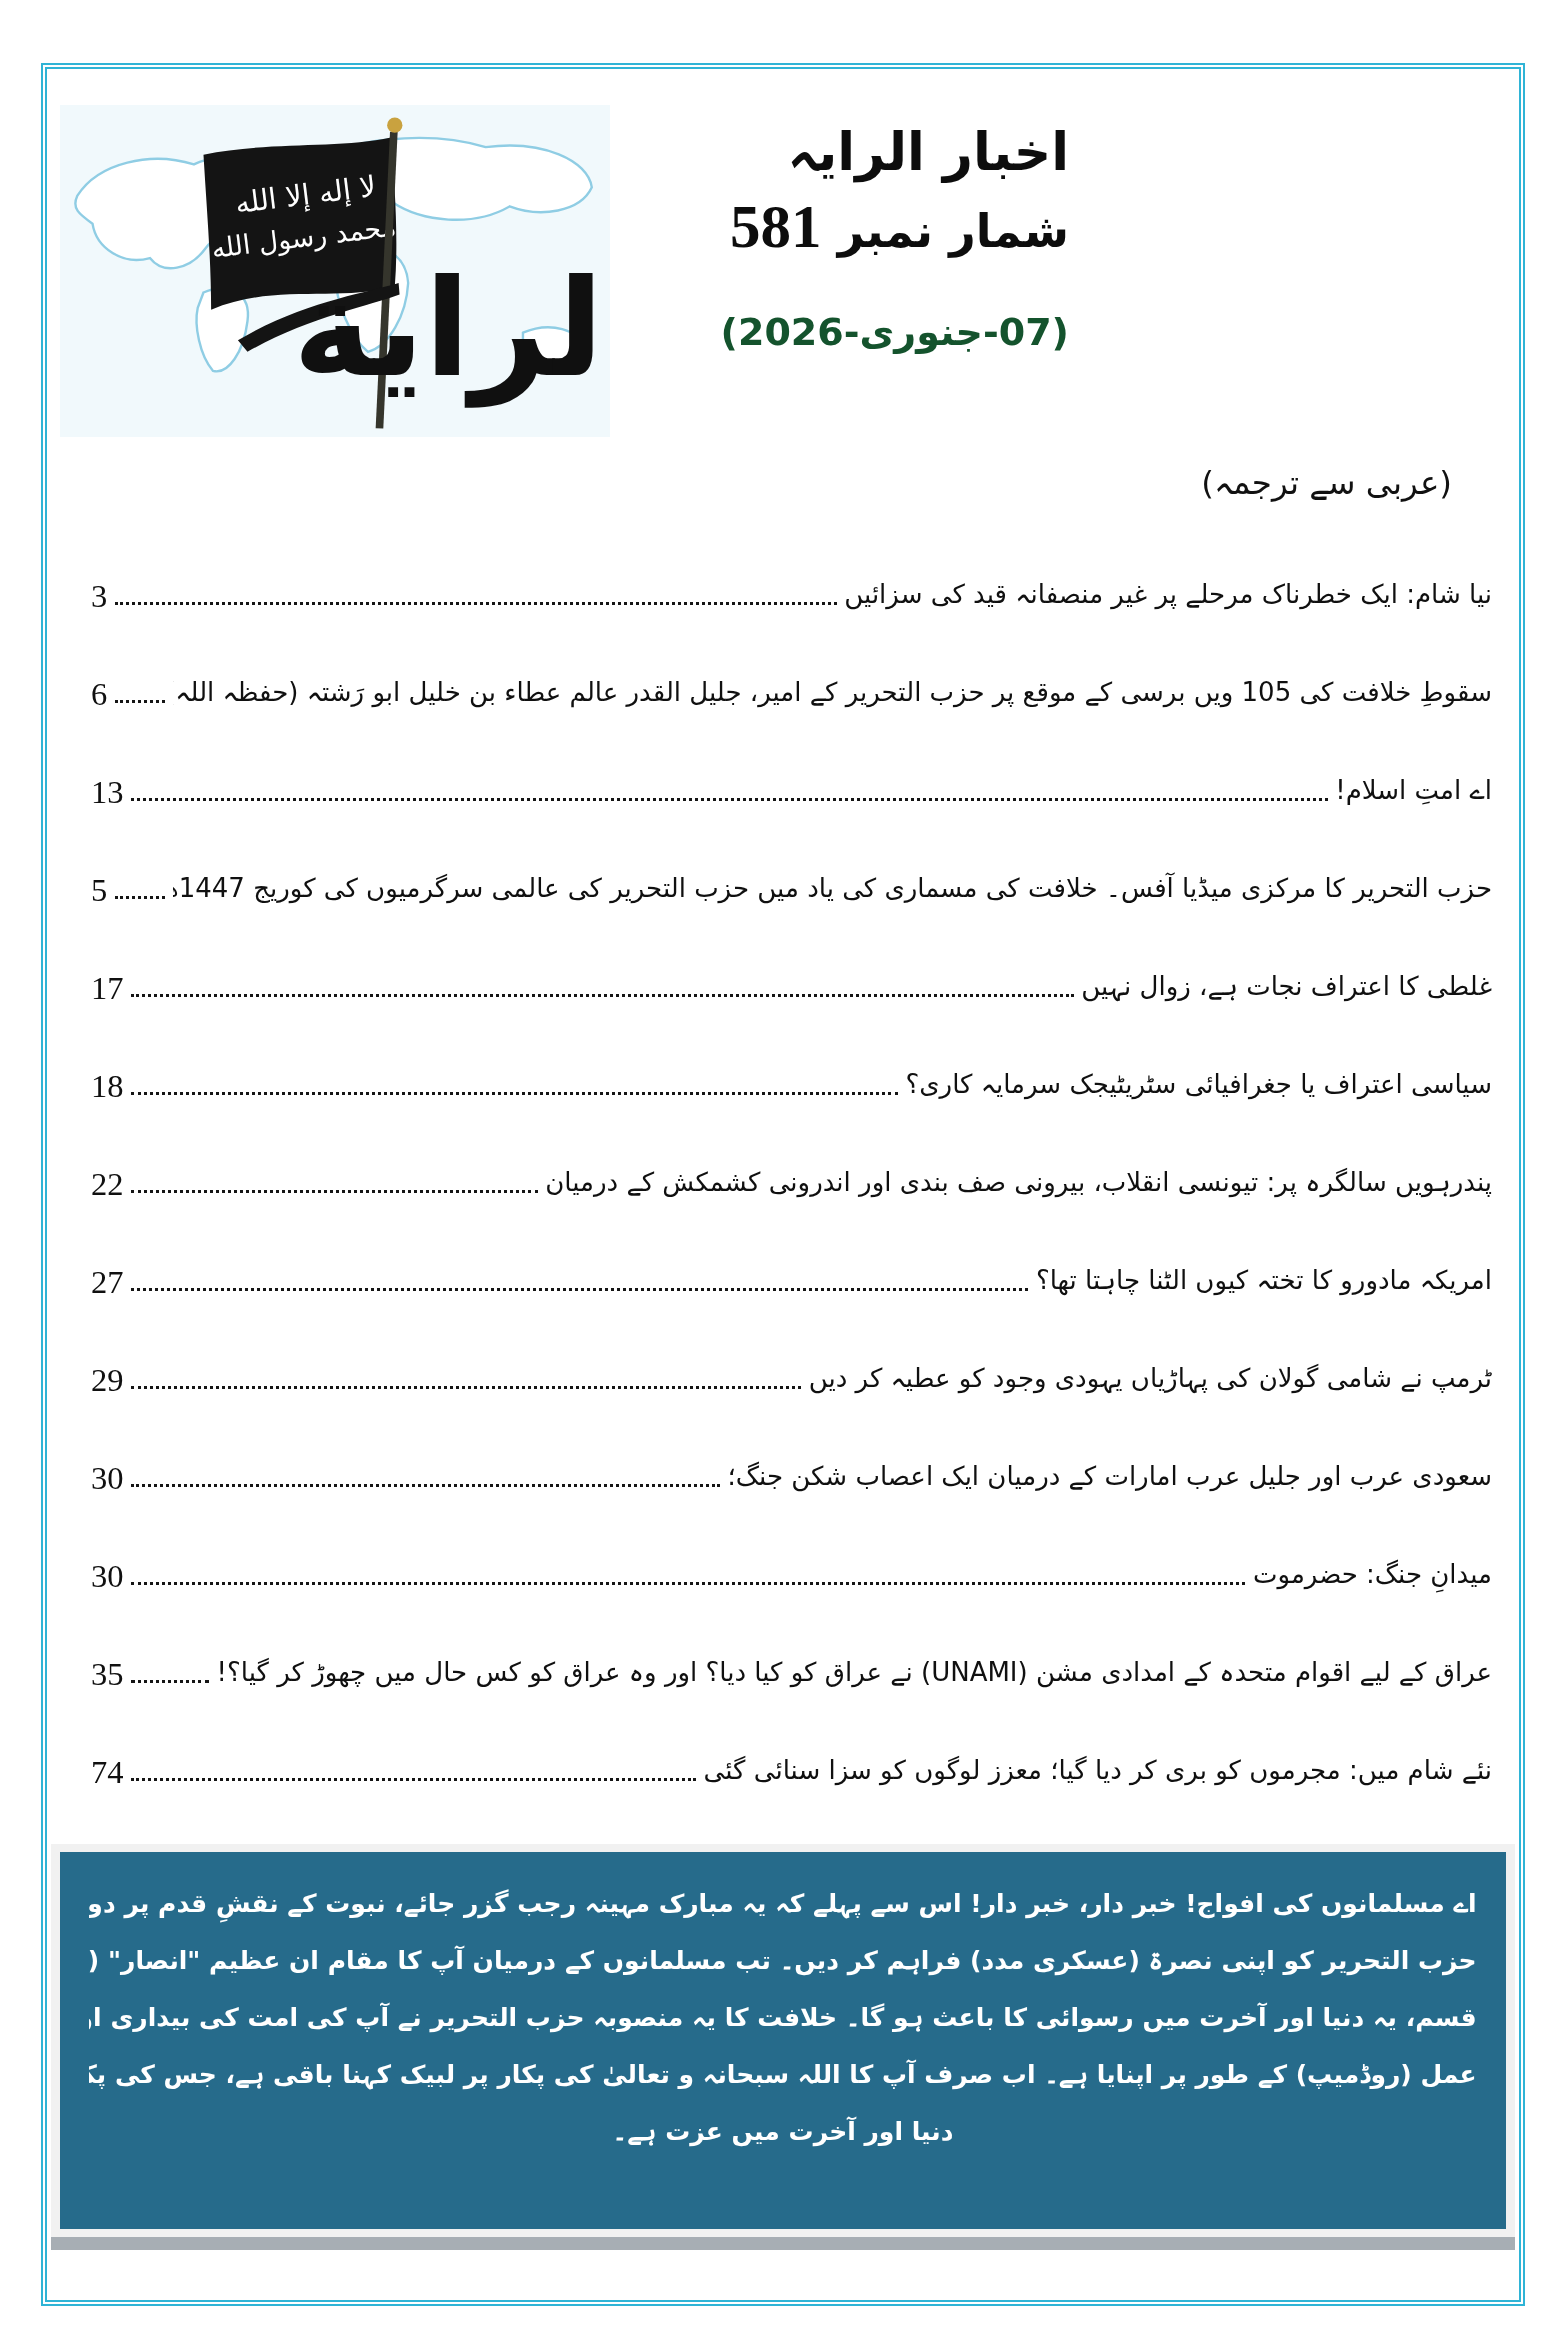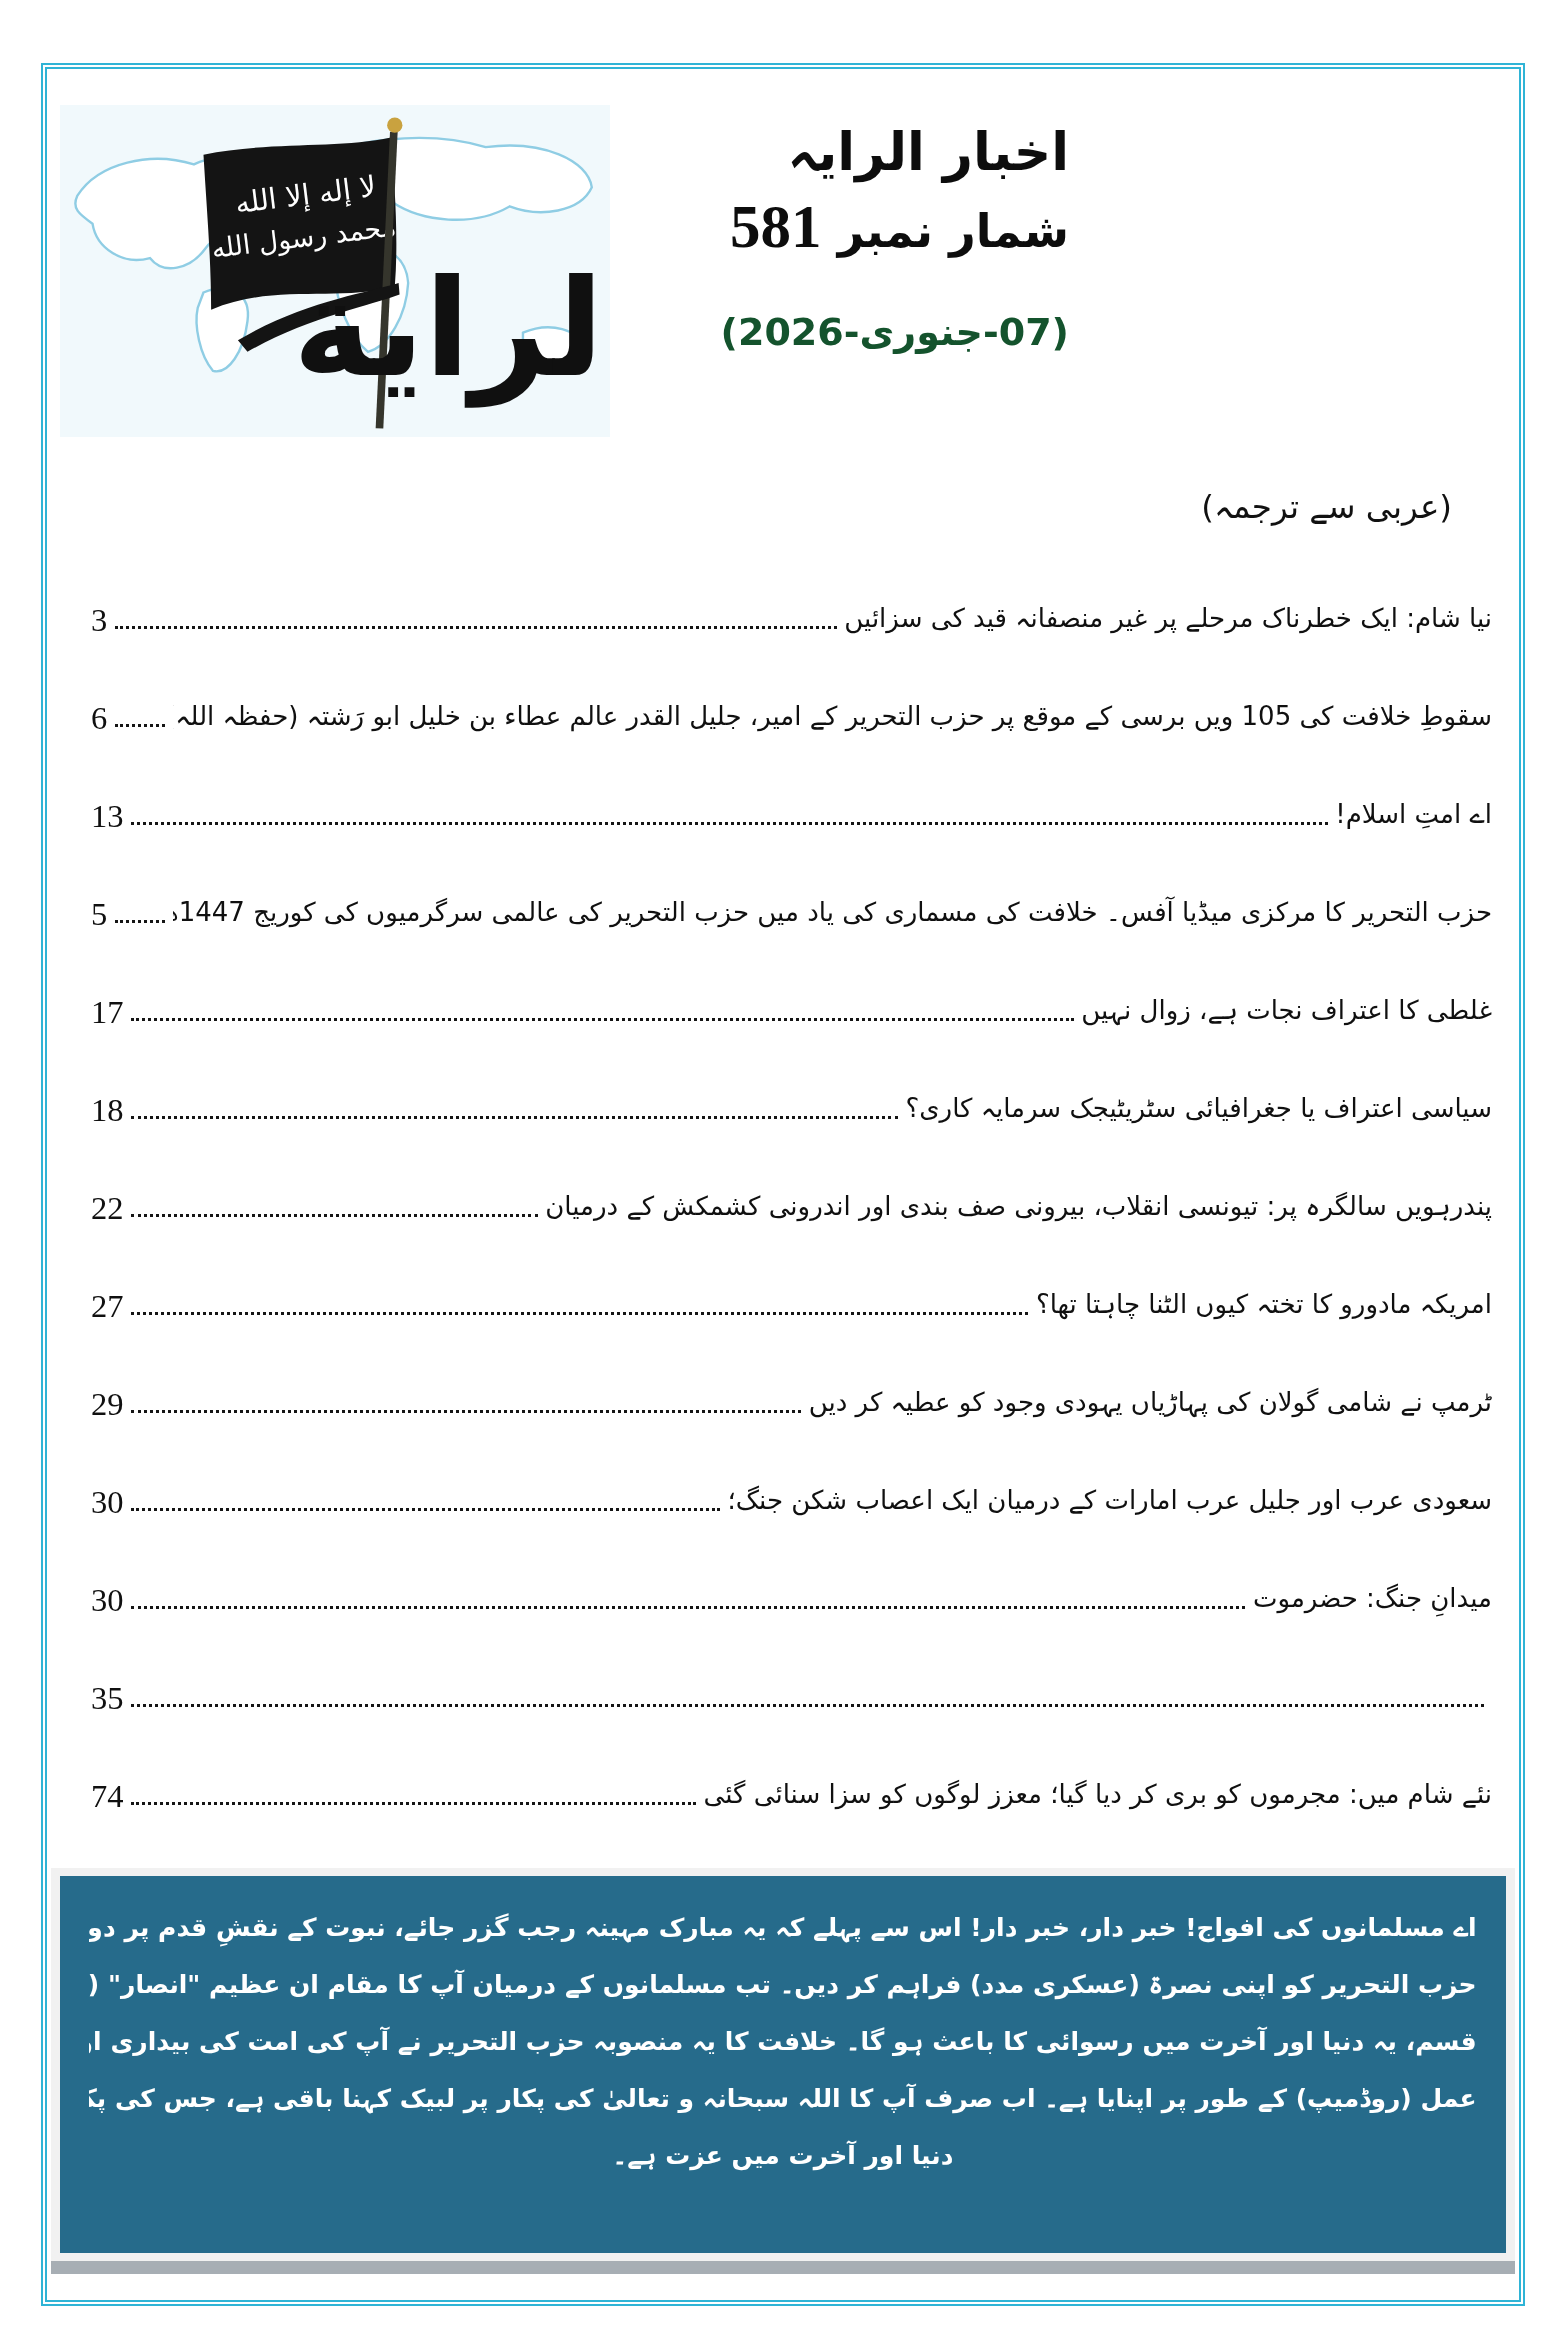--- a/index.html
+++ b/index.html
@@ -16,21 +16,21 @@
     align-items:flex-start;padding:36px 0 0 13.4px;}
   .masthead{width:449px;text-align:right;padding-top:11.5px;color:#0d0d0d;}
   .nl-title{font-size:52px;font-weight:bold;line-height:1.35;}
   .issue-line{font-size:46px;font-weight:bold;line-height:1.3;}
   .issue-num{font-family:"Liberation Serif",serif;font-size:61px;font-weight:700;
     direction:ltr;unicode-bidi:embed;padding-left:5.7px;}
   .date-line{margin-top:42px;font-size:38px;font-weight:bold;color:#14532d;line-height:1.3;}
   .logo-box{width:550px;height:332px;margin-right:9.6px;}
   
   .section-heading{
-    margin:48px 67px 0 0;text-align:right;font-size:32.5px;font-weight:500;
+    margin:24px 67px 0 0;text-align:right;font-size:32.5px;font-weight:500;
     color:#111;line-height:1.4;
   }
   
   .toc{margin:13.4px 27px 0 44px;}
   .toc-row{
     display:flex;direction:rtl;align-items:flex-end;height:98px;
     padding-bottom:3.8px;box-sizing:border-box;
   }
   .toc-title{
     font-size:26px;color:#101010;white-space:nowrap;line-height:1.5;
@@ -146,20 +146,21 @@
       <span class="toc-title">سعودی عرب اور جلیل عرب امارات کے درمیان ایک اعصاب شکن جنگ؛</span>
       <span class="toc-leader"></span>
       <span class="toc-num">30</span>
     </div>
     <div class="toc-row">
       <span class="toc-title">میدانِ جنگ: حضرموت</span>
       <span class="toc-leader"></span>
       <span class="toc-num">30</span>
     </div>
     <div class="toc-row">
+      <span class="toc-title">عراق کے لیے اقوام متحدہ کے امدادی مشن (UNAMI) نے عراق کو کیا دیا؟ اور وہ عراق کو کس حال میں چھوڑ کر گیا؟!</span>
       <span class="toc-leader"></span>
       <span class="toc-num">35</span>
     </div>
     <div class="toc-row">
       <span class="toc-title">نئے شام میں: مجرموں کو بری کر دیا گیا؛ معزز لوگوں کو سزا سنائی گئی</span>
       <span class="toc-leader"></span>
       <span class="toc-num">74</span>
     </div>
   </div>
 

